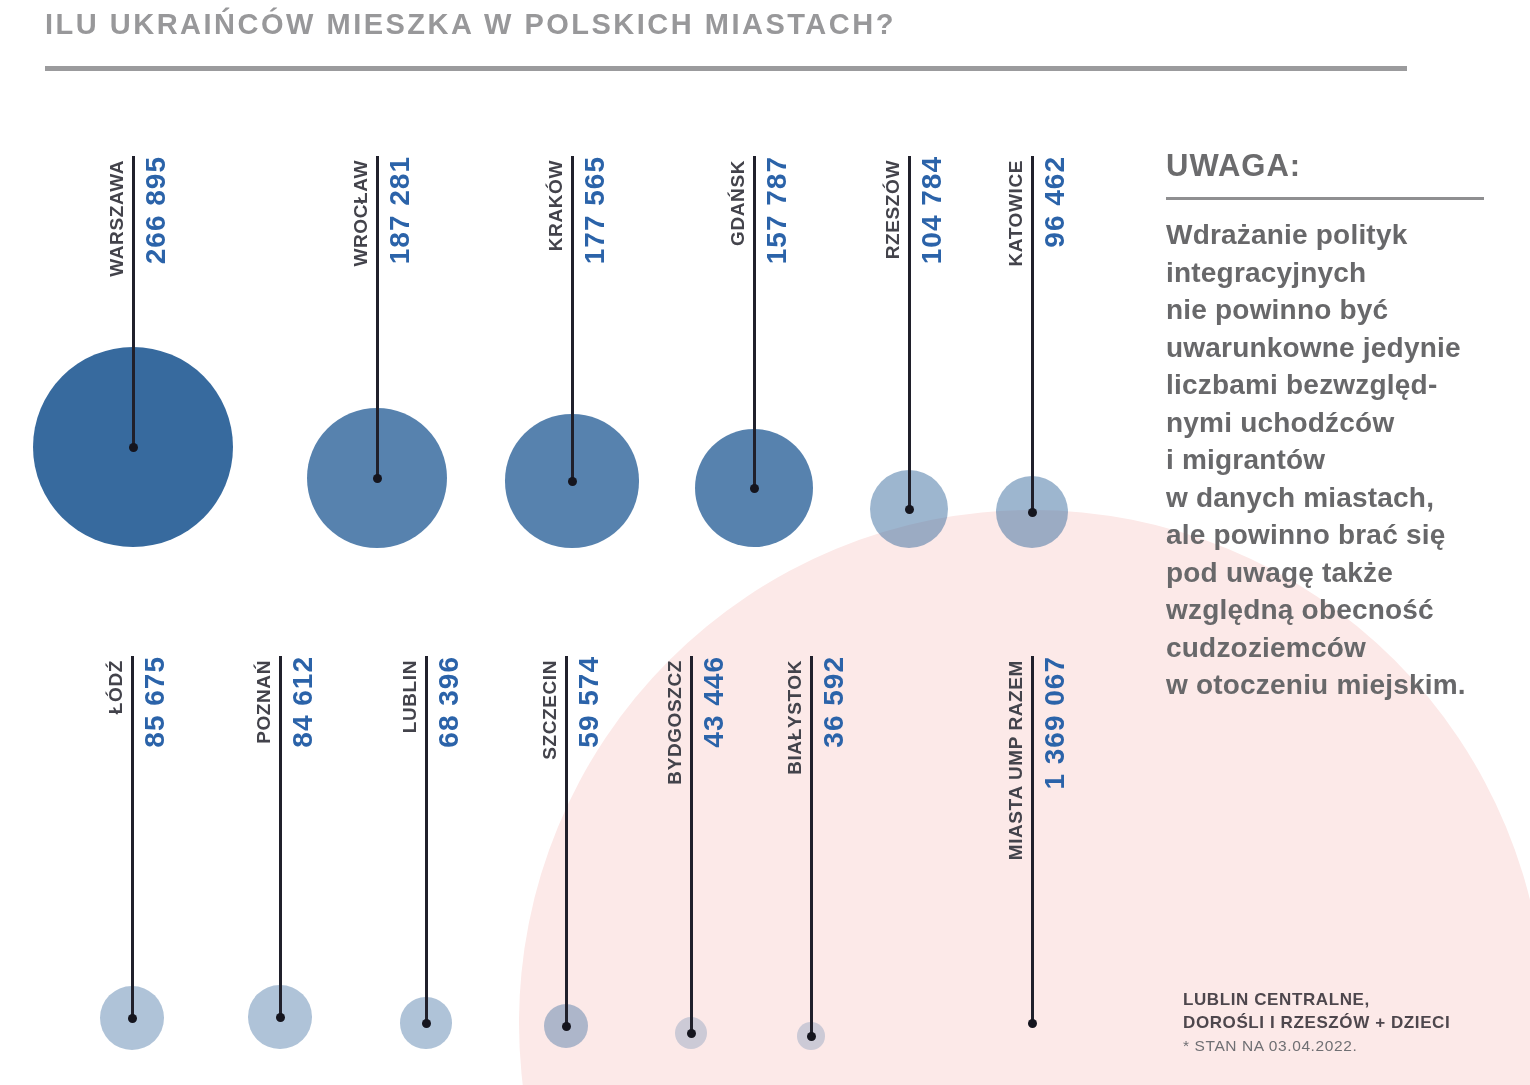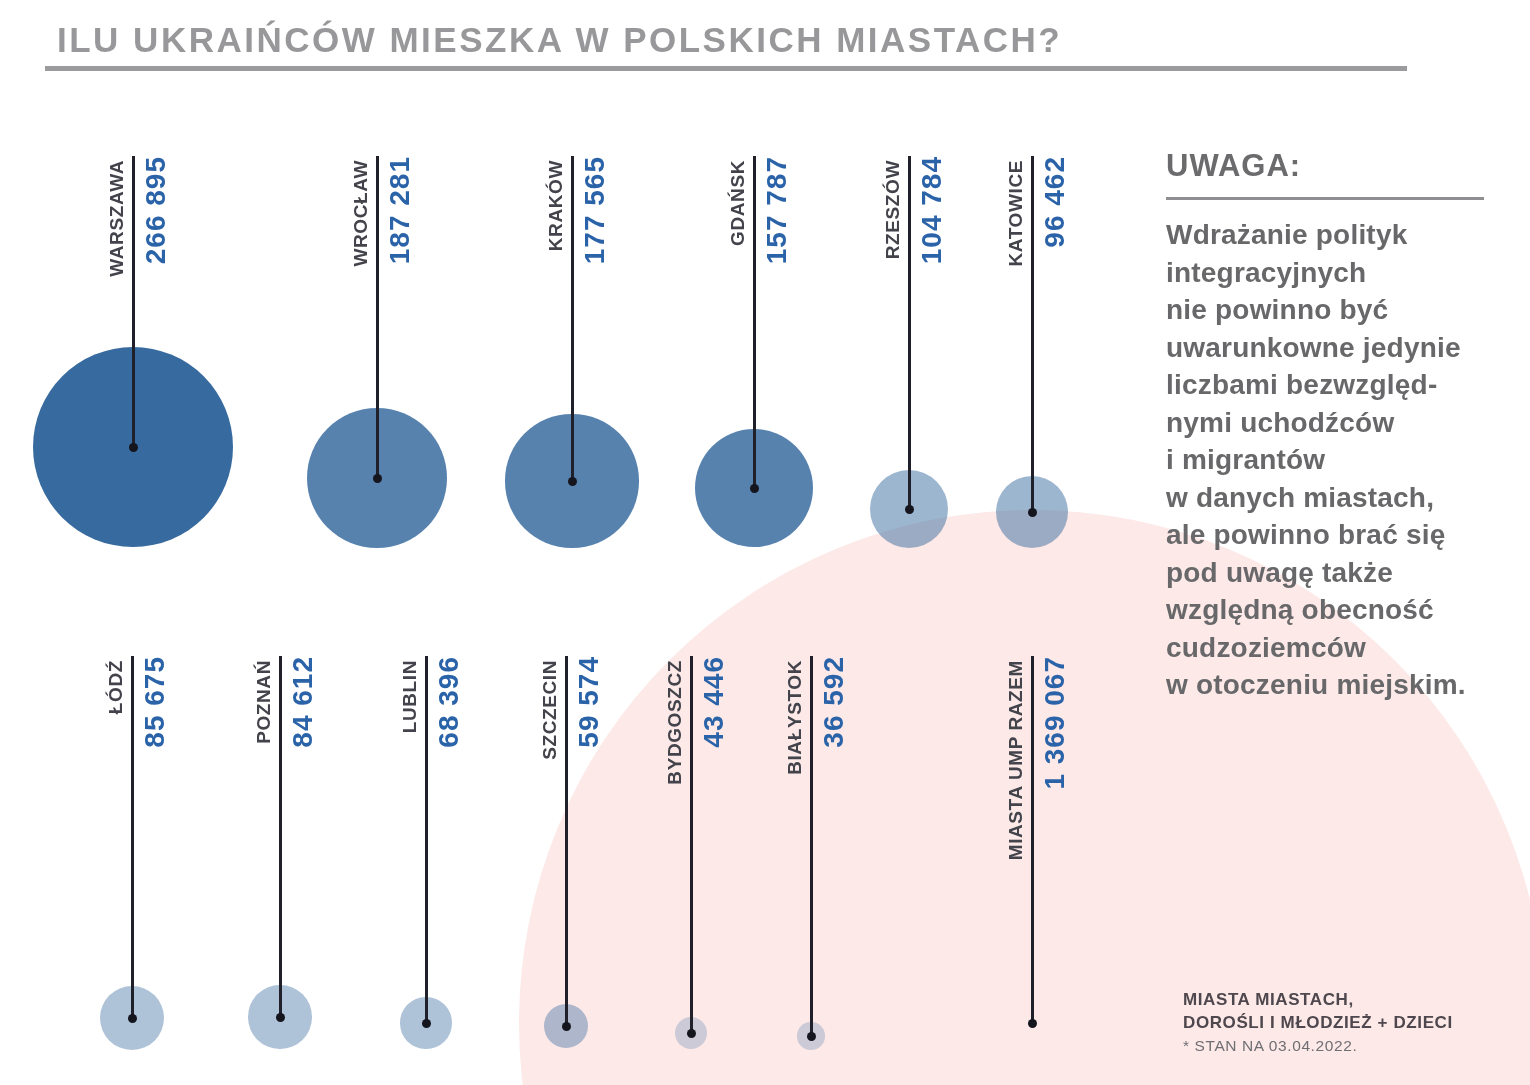--- a/index.html
+++ b/index.html
@@ -2,22 +2,22 @@
 <html><head>
 <meta charset="utf-8">
 <style>
   html,body { margin:0; padding:0; background:#ffffff; }
   .stage {
     position:relative; width:1530px; height:1085px; overflow:hidden;
     background:#ffffff;
     font-family:"Liberation Sans","DejaVu Sans",sans-serif;
   }
   .page-title {
-    position:absolute; left:45px; top:8px; margin:12px;
-    font-size:35px; font-weight:700; letter-spacing:2.5px;
+    position:absolute; left:45px; top:8px; margin:0;
+    font-size:29px; font-weight:700; letter-spacing:2.5px;
     color:#98989a; white-space:nowrap;
   }
   .title-rule {
     position:absolute; left:45px; top:66px; width:1362px; height:5px;
     background:#9b9b9d;
   }
   .chart { position:absolute; left:0; top:0; width:100%; height:100%; }
   .city-group { position:absolute; left:0; top:0; }
   .bubble { position:absolute; border-radius:50%; z-index:1; }
   .bubble.total { z-index:0; }
@@ -154,18 +154,18 @@
 i migrantów
 w danych miastach,
 ale powinno brać się
 pod uwagę także
 względną obecność
 cudzoziemców
 w otoczeniu miejskim.</p>
   </aside>
 
   <footer class="legend">
-    <div class="legend-bold">MIASTA MIASTACH,</div>
-    <div class="legend-bold">DOROŚLI I MŁODZIEŻ + DZIECI</div>
+    <div class="legend-bold">LUBLIN CENTRALNE,</div>
+    <div class="legend-bold">DOROŚLI I RZESZÓW + DZIECI</div>
     <div class="legend-light">* STAN NA 03.04.2022.</div>
   </footer>
 
 </div>
 
 </body></html>

